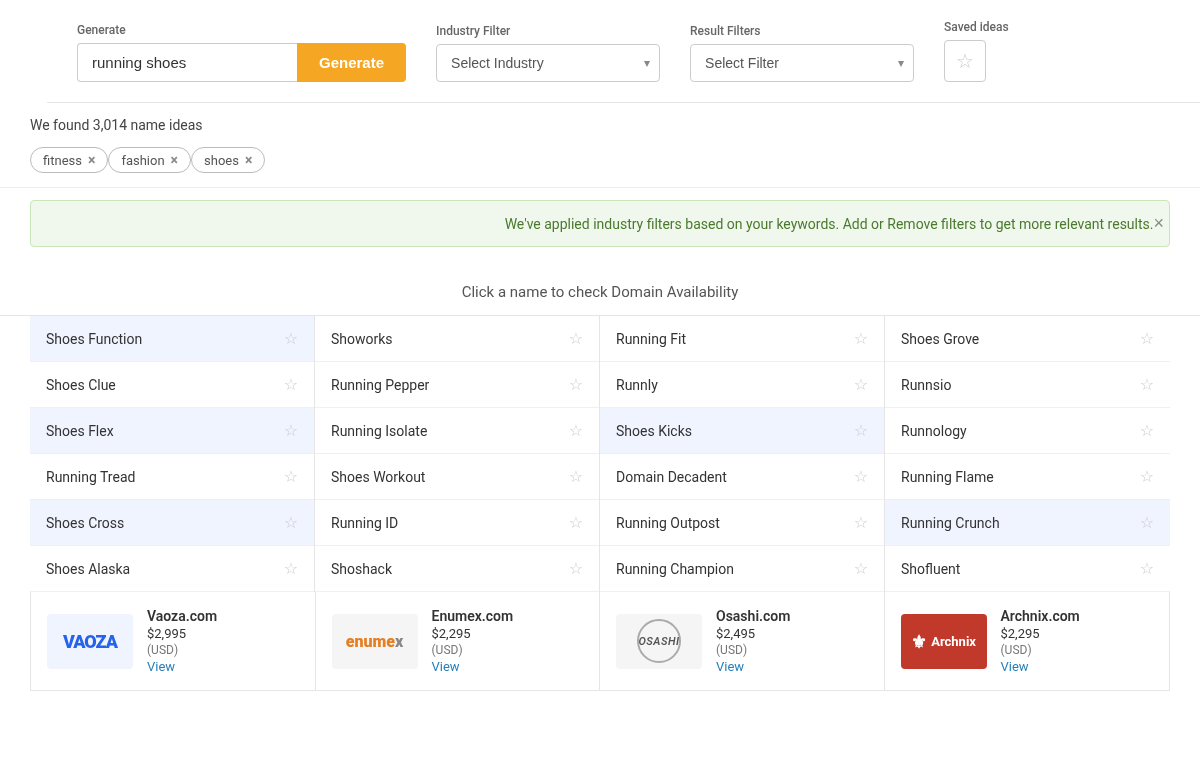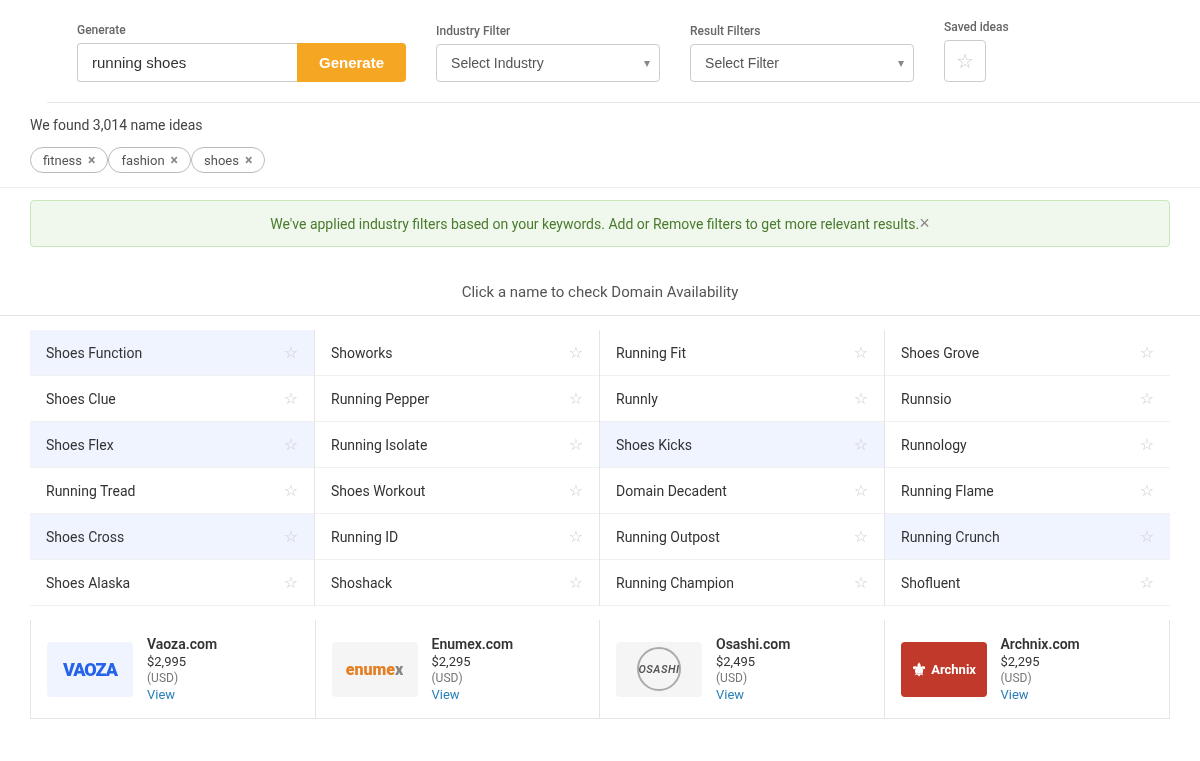--- a/index.html
+++ b/index.html
@@ -20,26 +20,26 @@
 
     .saved-ideas-group { display: flex; flex-direction: column; }
     .saved-star-btn { border: 1.5px solid #ccc; border-radius: 4px; background: #fff; width: 42px; height: 42px; display: flex; align-items: center; justify-content: center; cursor: pointer; font-size: 20px; color: #ccc; }
 
     .results-bar { padding: 14px 30px; display: flex; align-items: flex-start; gap: 14px; border-bottom: 1px solid #eee; flex-direction: column; }
     .results-count { font-size: 14px; color: #444; }
     .tag-list { display: flex; gap: 0; }
     .tag { border: 1.5px solid #bbb; border-radius: 20px; padding: 4px 12px; font-size: 13px; color: #555; display: flex; align-items: center; gap: 6px; background: #fff; }
     .tag-remove { cursor: pointer; color: #888; font-size: 14px; font-weight: bold; }
 
-    .filter-banner { margin: 12px 30px; background: #f0f7ec; border: 1px solid #c8e6b8; border-radius: 4px; padding: 12px 5px; display: flex; align-items: center; justify-content: center; color: #4a7a2e; font-size: 14px; }
+    .filter-banner { margin: 12px 30px; background: #f0f7ec; border: 1px solid #c8e6b8; border-radius: 4px; padding: 12px 5px; display: flex; align-items: center; justify-content: flex-end; color: #4a7a2e; font-size: 14px; }
     .banner-close { color: #888; cursor: pointer; font-size: 18px; background: none; border: none; }
 
     .domain-instruction { text-align: center; padding: 24px 0 14px; color: #555; font-size: 15px; }
 
-    .names-grid { display: grid; grid-template-columns: repeat(4, 1fr); gap: 0; padding: 14px 30px; border-top: 1px solid #e5e5e5; }
+    .names-grid { display: grid; grid-template-columns: repeat(4, 1fr); gap: 0; padding: 0 30px; border-top: 1px solid #e5e5e5; }
     .name-col { display: flex; flex-direction: column; border-right: 1px solid #e5e5e5; }
     .name-col:last-child { border-right: none; }
 
     .name-item { display: flex; align-items: center; justify-content: space-between; padding: 13px 16px; border-bottom: 1px solid #f0f0f0; cursor: pointer; transition: background 0.15s; }
     .name-item.highlighted { background: #f0f4ff; }
     .name-text { font-size: 14px; color: #333; }
     .star-icon { color: #ccc; font-size: 16px; cursor: pointer; }
 
     .premium-row { display: grid; grid-template-columns: repeat(4, 1fr); gap: 0; margin: 0 30px 20px; border: 1px solid #e5e5e5; border-top: none; }
     .premium-card { display: flex; align-items: center; gap: 14px; padding: 16px; border-right: 1px solid #e5e5e5; background: #fff; }

